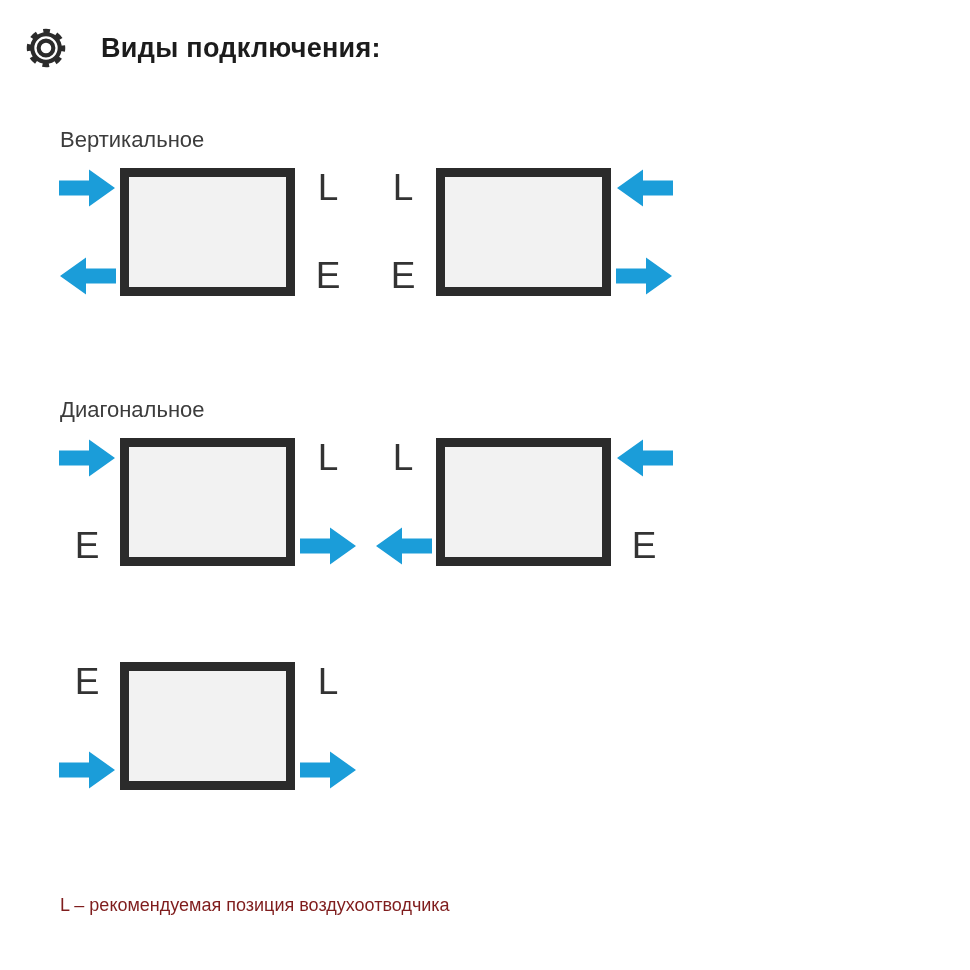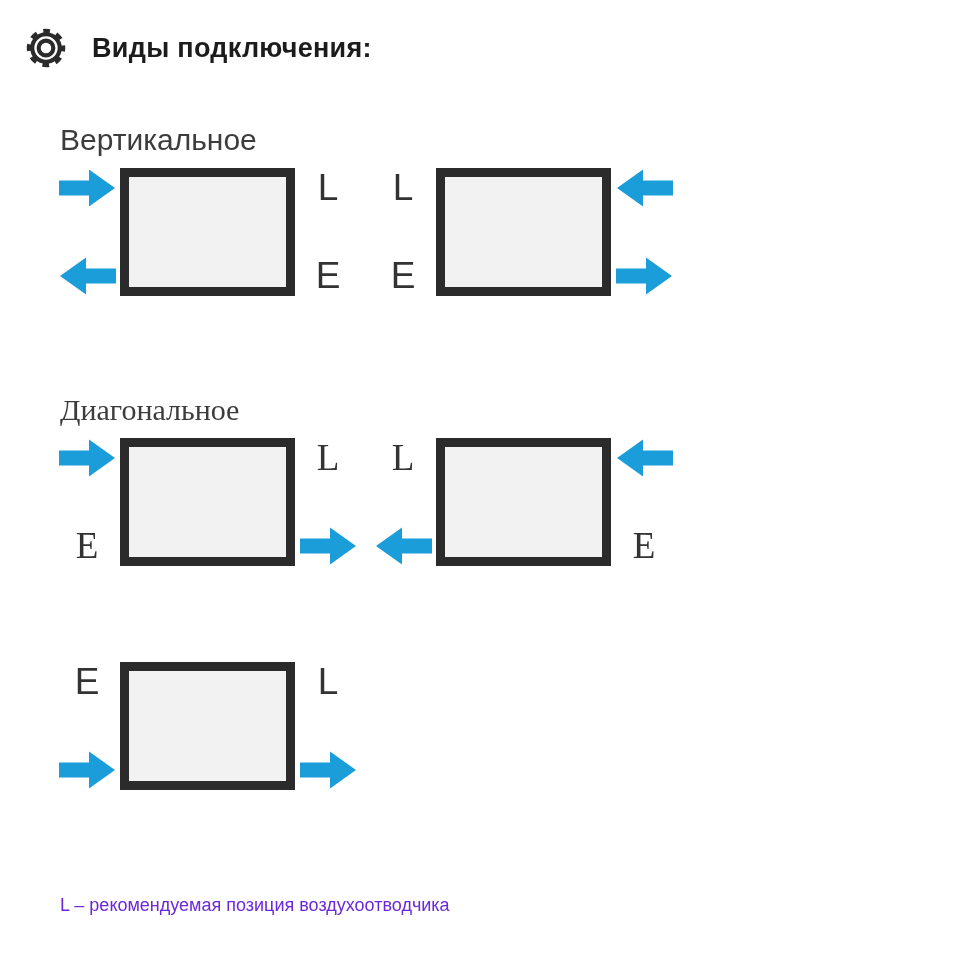--- a/index.html
+++ b/index.html
@@ -1,45 +1,45 @@
 <!DOCTYPE html>
 <html style="--arrow: #1b9dd9; --box-border: #2b2b2b; --box-fill: #f2f2f2; --text: #3a3a3a;"><head>
 <meta charset="utf-8">
 <style>
   html,body { margin:0; padding:0; background:#fff; }
   #page {
     position:relative; width:970px; height:970px; background:#ffffff;
     font-family:"Liberation Sans", sans-serif; color:var(--text,#3a3a3a);
     overflow:hidden;
   }
-  .header { position:absolute; top:26px; left:24px; display:flex; align-items:center; gap:24px; }
+  .header { position:absolute; top:26px; left:24px; display:flex; align-items:center; gap:33px; }
   .gear { display:block; width:44px; height:44px; }
   .gear svg { display:block; }
   .header-title { margin:0; font-size:27px; font-weight:700; color:#1c1c1c; letter-spacing:0.3px; }
 
   .sec { position:absolute; left:0; }
   .sec-0 { top:122px; }
-  .sec-1 { top:392px;font-family:Liberation Serif, serif; }
+  .sec-1 { top:392px; }
   .sec-2 { top:662px; }
-  .sec-title { margin:0 0 10px 60px; font-size:30px; font-weight:400; color:#3c3c3c; line-height:36px; }
+  .sec-title { margin:0 0 10px 60px; font-size:22px; font-weight:400; color:#3c3c3c; line-height:36px; }
 
   .diagram { display:flex; gap:13px; margin-left:56px; }
   .unit { display:flex; align-items:stretch; }
   .slot-col { width:62px; display:flex; flex-direction:column; justify-content:space-between; }
   .slot { height:40px; display:flex; align-items:center; justify-content:center; }
   .slot svg { display:block; }
   .port-label { font-size:37px; line-height:38px; color:#333333; font-weight:400; }
   .box {
     width:175px; height:128px; box-sizing:border-box;
     border:9px solid var(--box-border,#2b2b2b);
     background:var(--box-fill,#f2f2f2);
     margin:0 2px;
   }
 
-  .legend { position:absolute; left:60px; top:893px; font-size:18px; line-height:25px; color:#6d28d9; }
+  .legend { position:absolute; left:60px; top:893px; font-size:18px; line-height:25px; color:#7f1d1d; }
 </style>
 </head>
 <body>
 
 <div id="page">
 
   <div class="header">
     <span class="gear">
       <svg width="44" height="44" viewBox="0 0 48 48" aria-hidden="true">
         <circle cx="24" cy="24" r="17.5" stroke="#2b2b2b" stroke-width="7" stroke-dasharray="6.9 6.85" stroke-dashoffset="3.4" fill="none"></circle>

